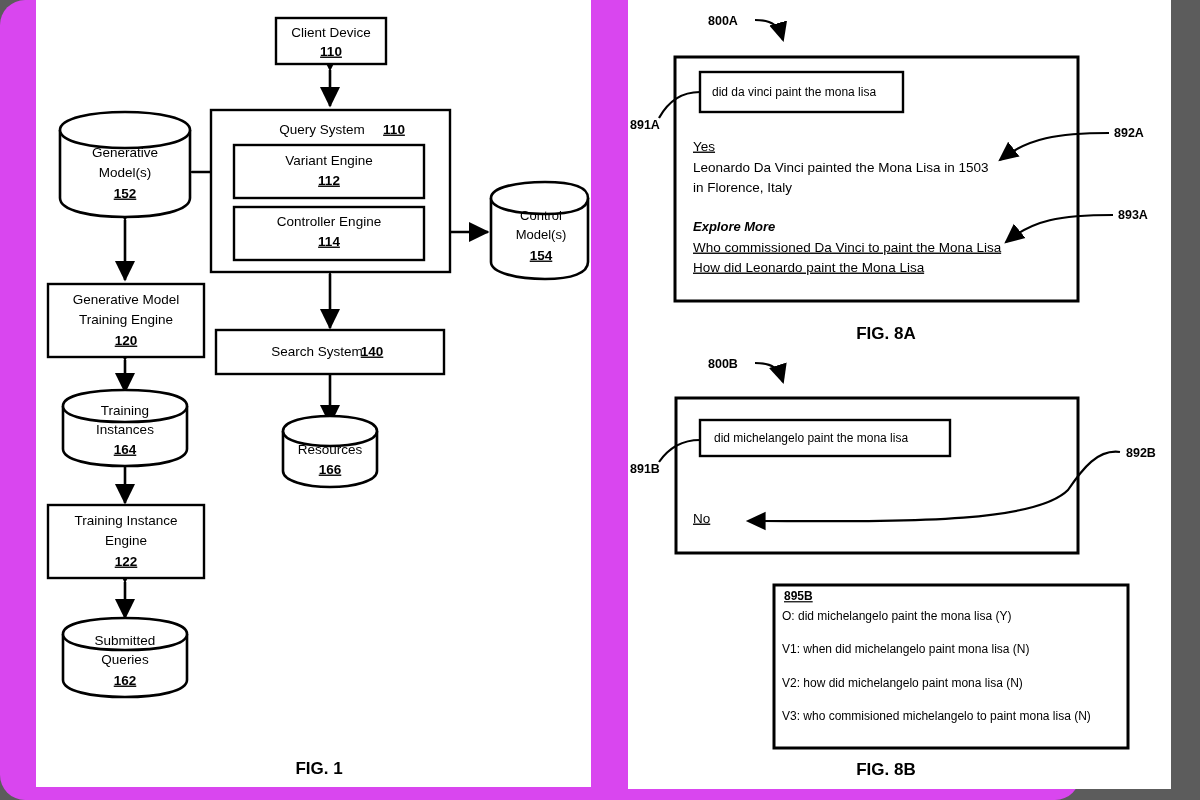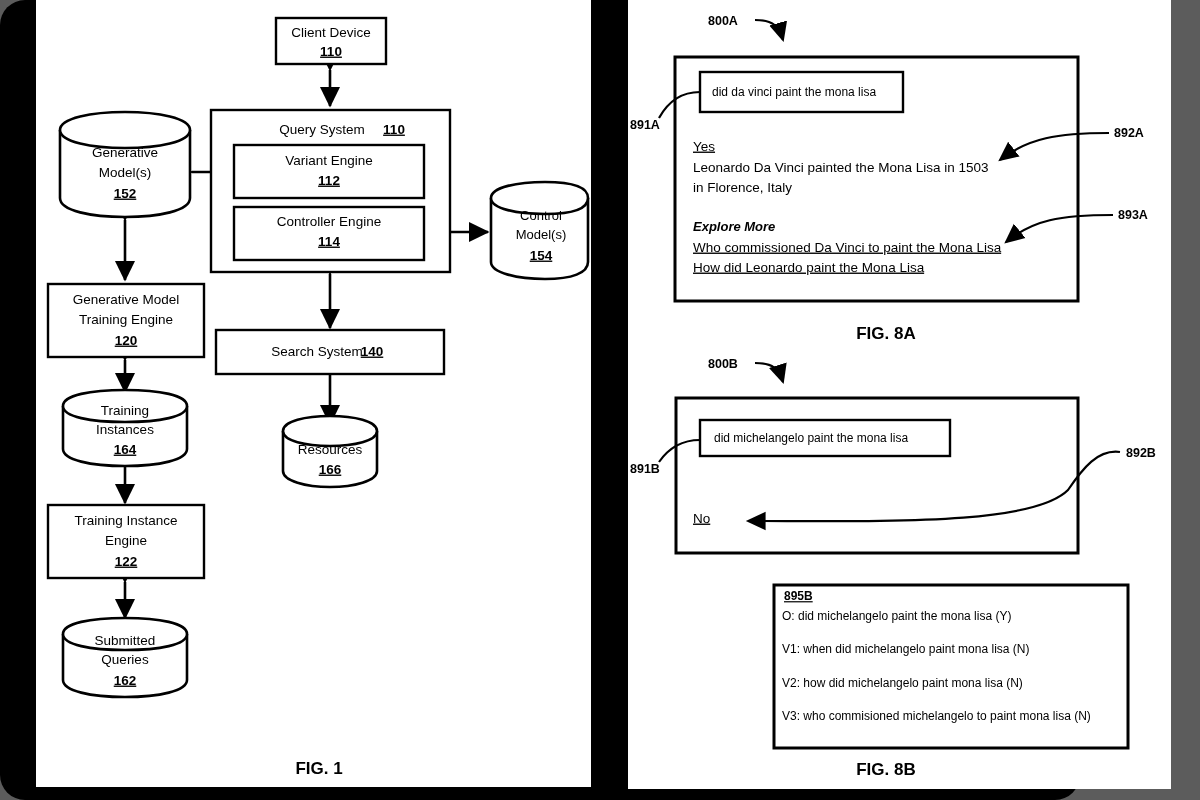--- a/index.html
+++ b/index.html
@@ -8,21 +8,21 @@
     background: #5c5c5c;
     width: 1200px;
     height: 800px;
     overflow: hidden;
     font-family: "Liberation Sans", sans-serif;
   }
   #root {
     position: relative;
     width: 1080px;
     height: 800px;
-    background: #000000;
+    background: #d946ef;
     border-radius: 25px;
   }
   .panel {
     position: absolute;
     background: #ffffff;
   }
   #panel-left  { left: 36px;  top: 0px;  width: 555px; height: 787px; }
   #panel-right { left: 628px; top: 0px;  width: 543px; height: 789px; }
 
   svg.fig { position: absolute; left: 0; top: 0; overflow: visible; }

